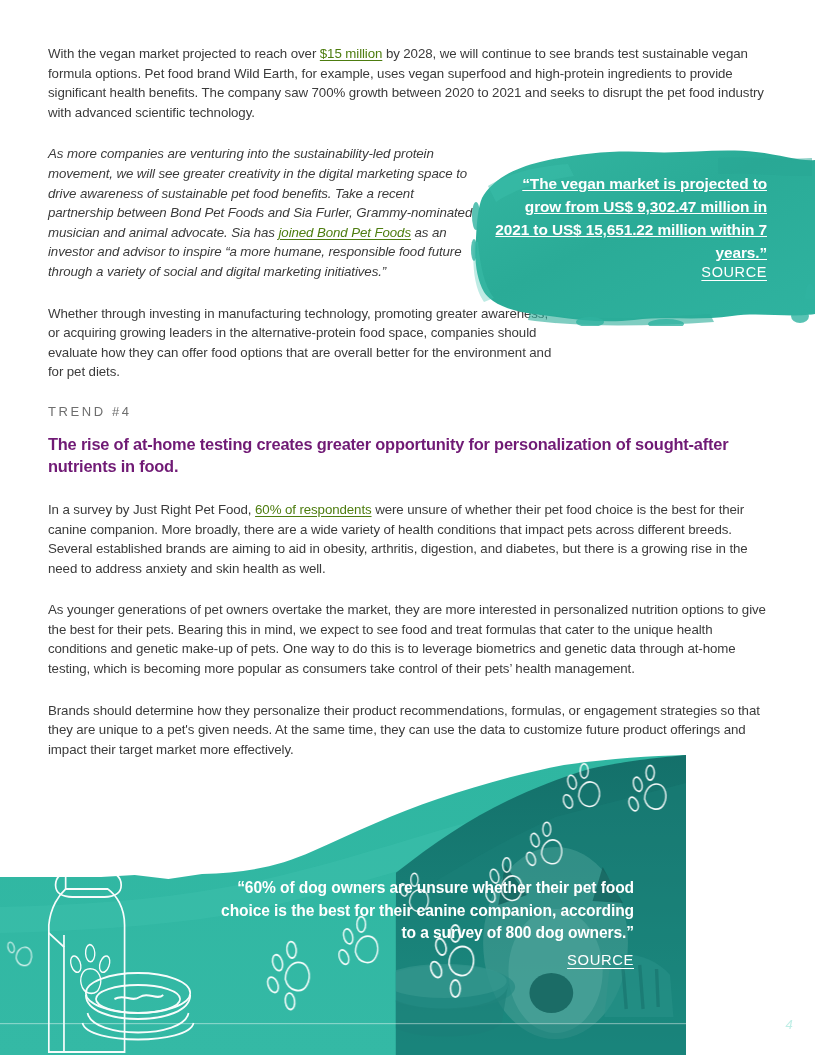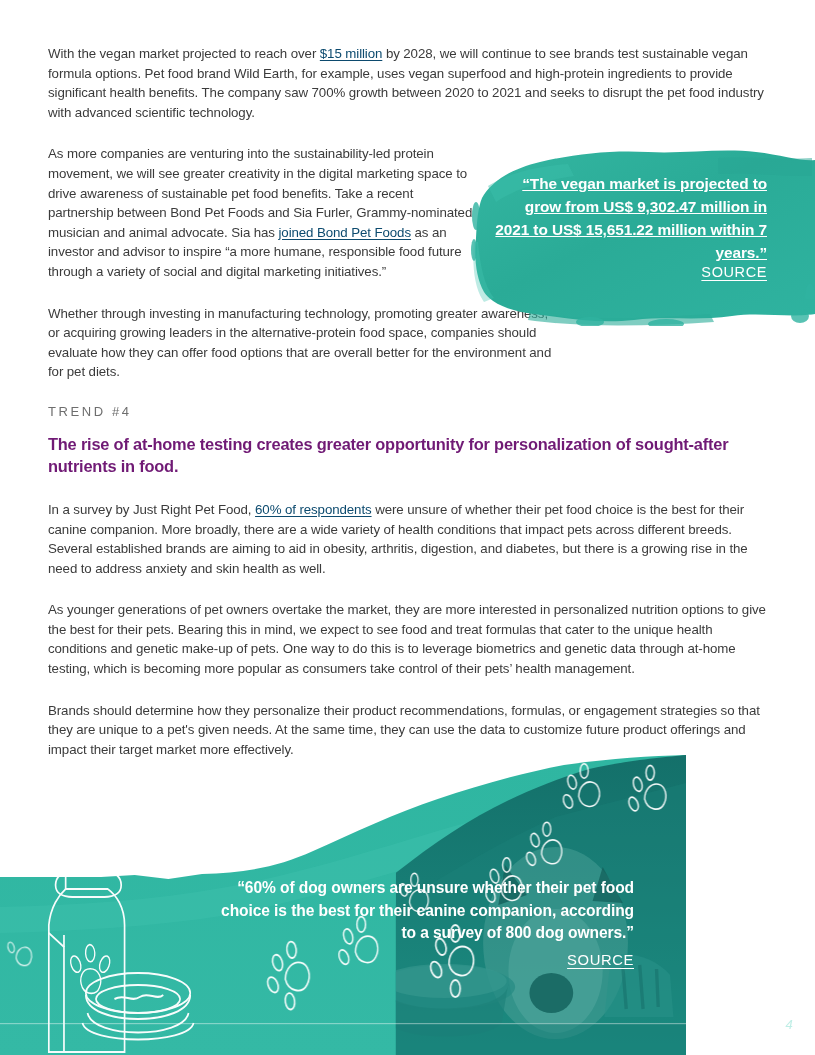--- a/index.html
+++ b/index.html
@@ -28,26 +28,27 @@
   }
   p.para {
     margin: 0 0 22px 0;
     font-size: 13.3px;
     line-height: 19.6px;
     color: #3b3b3b;
     letter-spacing: -0.1px;
   }
   p.para.narrow {
     width: 430px;
+    font-style: italic;
   }
   p.para.medium {
     width: 510px;
   }
   a.link {
-    color: #0c4a6e;
+    color: #4d7c0f;
     text-decoration: underline;
     text-underline-offset: 2px;
   }
 
   
   .trend-label {
     margin: 12px 0 14px 0;
     font-size: 13px;
     letter-spacing: 2.6px;
     color: #6e6e6e;

